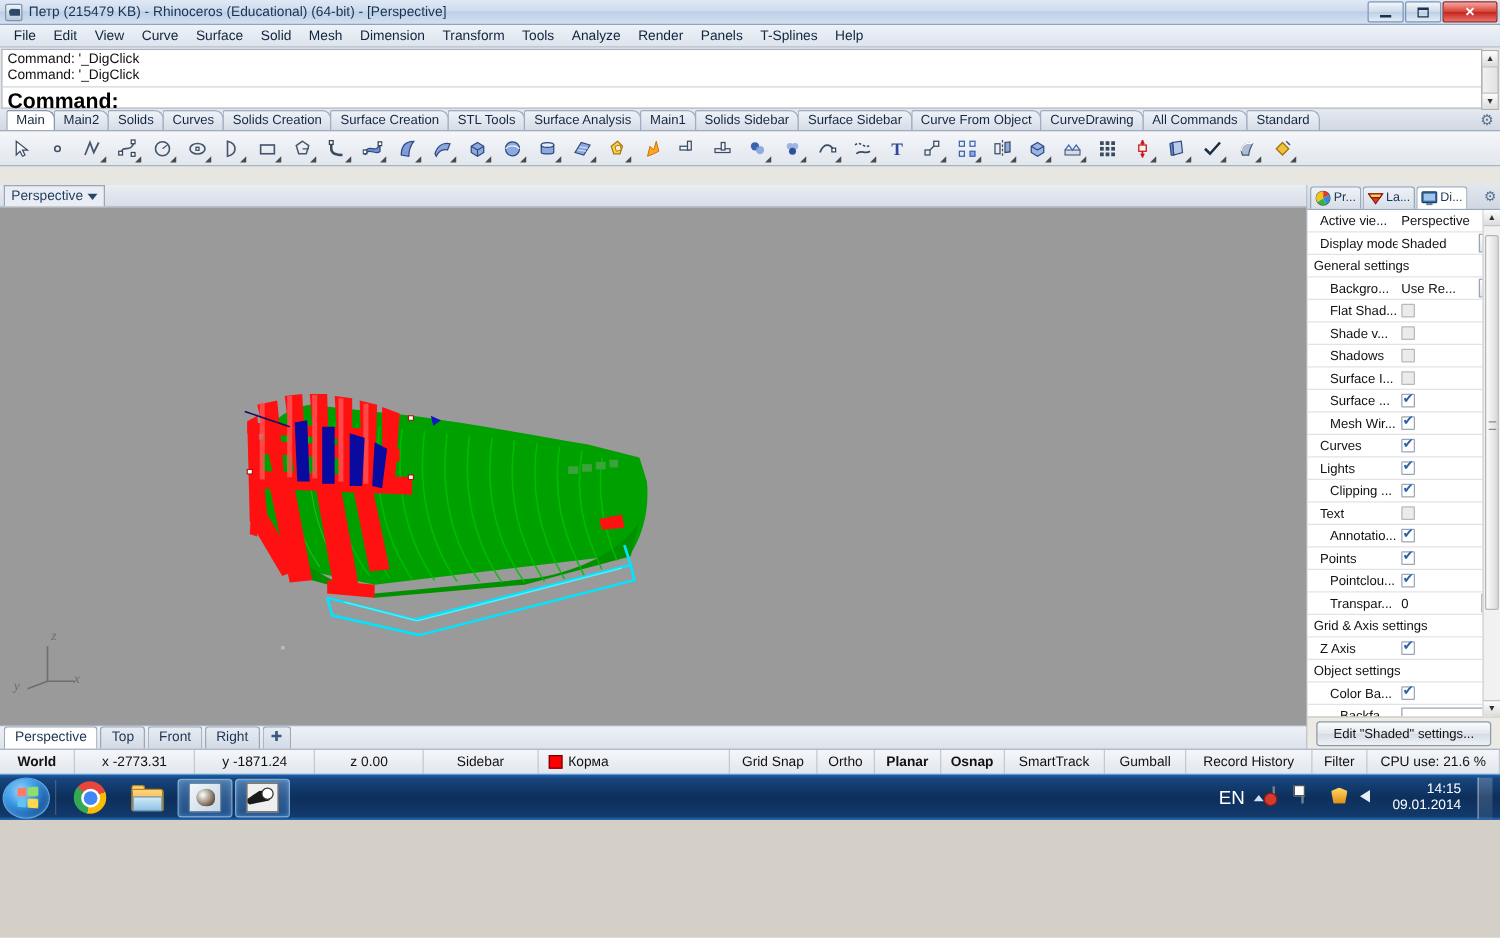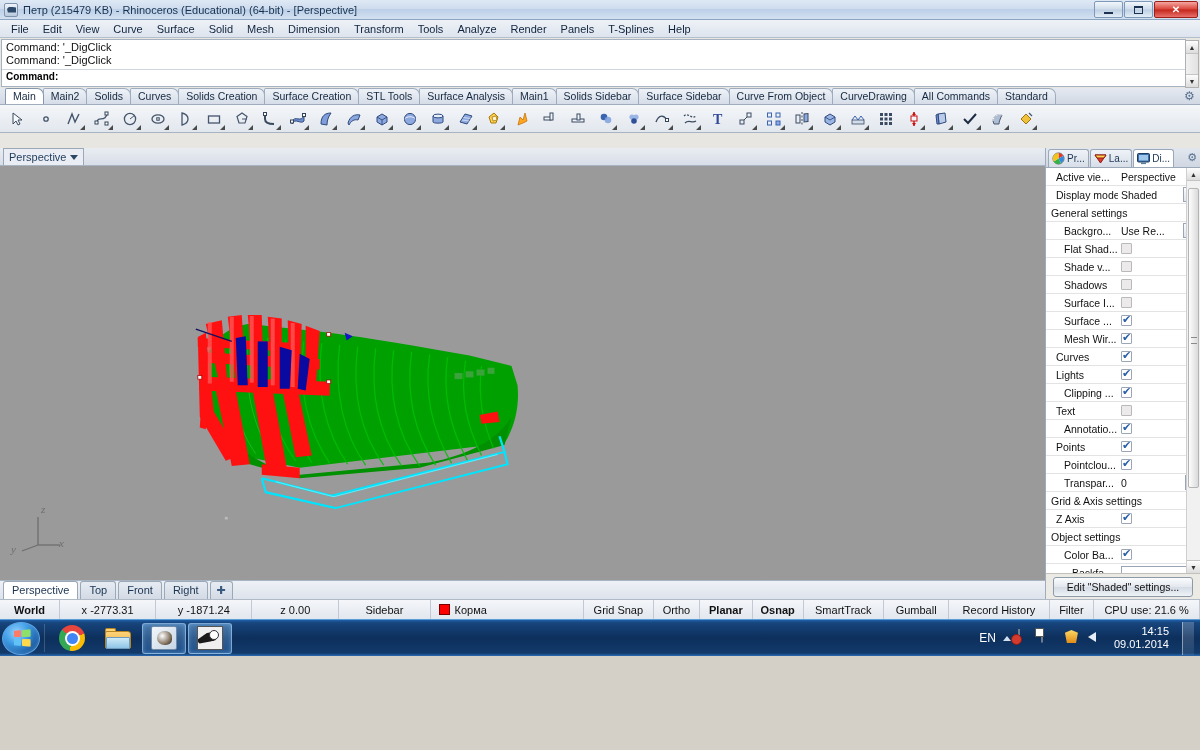--- a/index.html
+++ b/index.html
@@ -59,21 +59,21 @@
   .menu-item { padding:1px 7px; font-size:11px; color:#10243d; cursor:default; }
 
   
   .cmdarea {
     height:48px; background:#ffffff; border:1px solid #a6b2c2;
     margin:1px 14px 1px 1px; position:relative;
   }
   .cmd-history { padding:1px 4px; }
   .cmd-line { font-size:11px; color:#101010; line-height:13px; white-space:nowrap; }
   .cmd-sep { border-top:1px solid #cfd6e0; margin:1px 0 0 0; }
-  .cmd-prompt { padding:1px 4px; font-size:10px; font-weight:bold; color:#000; }
+  .cmd-prompt { padding:1px 4px; font-size:17px; font-weight:bold; color:#000; }
   .cmd-scroll {
     position:absolute; right:-14px; top:0; width:14px; height:48px;
     background:linear-gradient(to right,#f1f1f1,#e2e2e2);
     border:1px solid #b0b0b0; display:flex; flex-direction:column;
     justify-content:space-between;
   }
   .sb-arrow {
     height:13px; display:flex; align-items:center; justify-content:center;
     font-size:7px; color:#333;
     background:linear-gradient(to bottom,#fdfdfd,#dcdcdc);
@@ -273,21 +273,21 @@
   .tb-item {
     width:44px; height:31px; margin:0 1px; border-radius:3px;
     display:flex; align-items:center; justify-content:center; position:relative;
   }
   .tb-item.open {
     background:linear-gradient(to bottom,rgba(160,210,255,.38),rgba(70,140,220,.30));
     border:1px solid rgba(180,220,255,.6);
     box-shadow:0 0 4px rgba(130,200,255,.45) inset;
   }
   .tray { margin-left:auto; display:flex; align-items:center; gap:7px; padding-right:6px; color:#eaf3ff; }
-  .tray-lang { font-size:12px; color:#ffffff; }
+  .tray-lang { font-size:15px; color:#ffffff; }
   .tray-icon { width:16px; height:16px; position:relative; }
   .clock { text-align:right; font-size:11px; color:#fff; line-height:13px; margin-left:4px; }
   .showdesk { width:12px; height:33px; margin-left:6px;
     background:linear-gradient(to bottom,rgba(255,255,255,.22),rgba(255,255,255,.07));
     border-left:1px solid rgba(255,255,255,.45); }
 
   
   .chrome { width:26px;height:26px;border-radius:50%;position:relative;overflow:hidden;
     background:conic-gradient(from -50deg,#e8453c 0deg 120deg,#fbbc04 120deg 240deg,#34a853 240deg 360deg);}
   .chrome:after{content:"";position:absolute;left:50%;top:50%;width:11px;height:11px;margin:-5.5px 0 0 -5.5px;

